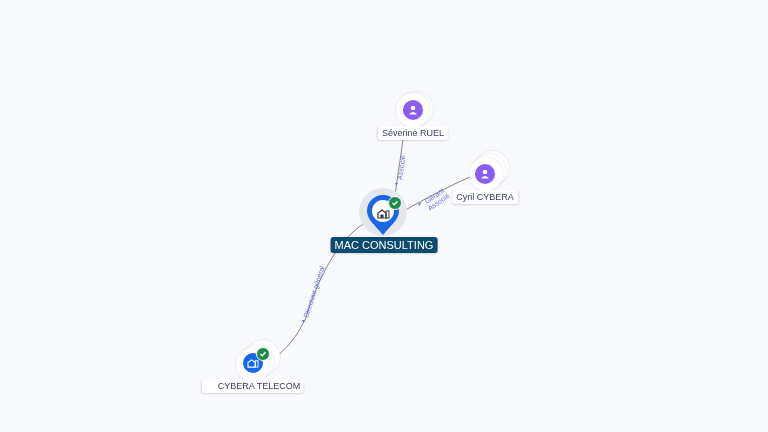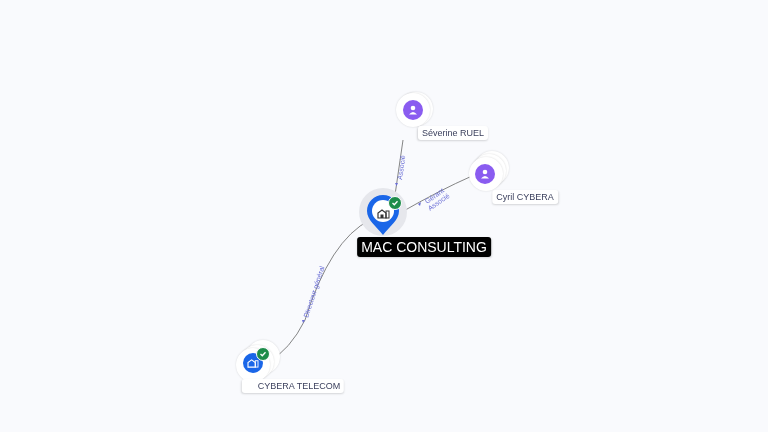--- a/index.html
+++ b/index.html
@@ -2,22 +2,22 @@
 <html><head>
 <meta charset="utf-8">
 <style>
   html, body { margin:0; padding:0; }
   body { width:768px; height:432px; background:#f9fafd; position:relative; overflow:hidden; font-family:"Liberation Sans", sans-serif; }
   svg.edges { position:absolute; left:0; top:0; width:768px; height:432px; }
   .edge-label { font-size:7px; fill:#6b6fd6; font-family:"Liberation Sans", sans-serif; }
   .node { position:absolute; }
   .stack { position:absolute; border-radius:50%; background:#fff; box-shadow:0 0 2px rgba(0,0,0,0.15); }
   .circle { position:absolute; border-radius:50%; display:flex; align-items:center; justify-content:center; }
-  .label { position:absolute; white-space:nowrap; font-size:9px; color:#3a3f5c; background:#fff; padding:2px 4px; border-radius:3px; box-shadow:0 1px 2px rgba(0,0,0,0.15); transform:translateX(-50%);margin-left:40px; }
-  .label.main { background:#000000; color:#fff; font-size:14px; }
+  .label { position:absolute; white-space:nowrap; font-size:9px; color:#3a3f5c; background:#fff; padding:2px 4px; border-radius:3px; box-shadow:0 1px 2px rgba(0,0,0,0.15); transform:translateX(-50%); }
+  .label.main { background:#0c4a6e; color:#fff; font-size:11px; }
   .check { position:absolute; width:12px; height:12px; border-radius:50%; background:#1d8c4a; border:1px solid #fff; display:flex; align-items:center; justify-content:center; }
 </style>
 </head>
 <body>
 
 <svg class="edges">
   <path d="M403,140 L395,195" stroke="#666" stroke-width="0.8" fill="none"></path>
   <path d="M472,176 Q440,190 400,213" stroke="#666" stroke-width="0.8" fill="none"></path>
   <path d="M370,220 Q330,240 305,320 Q290,350 268,362" stroke="#666" stroke-width="0.8" fill="none"></path>
   <text class="edge-label" transform="translate(402,180) rotate(-82)">Associé</text>

